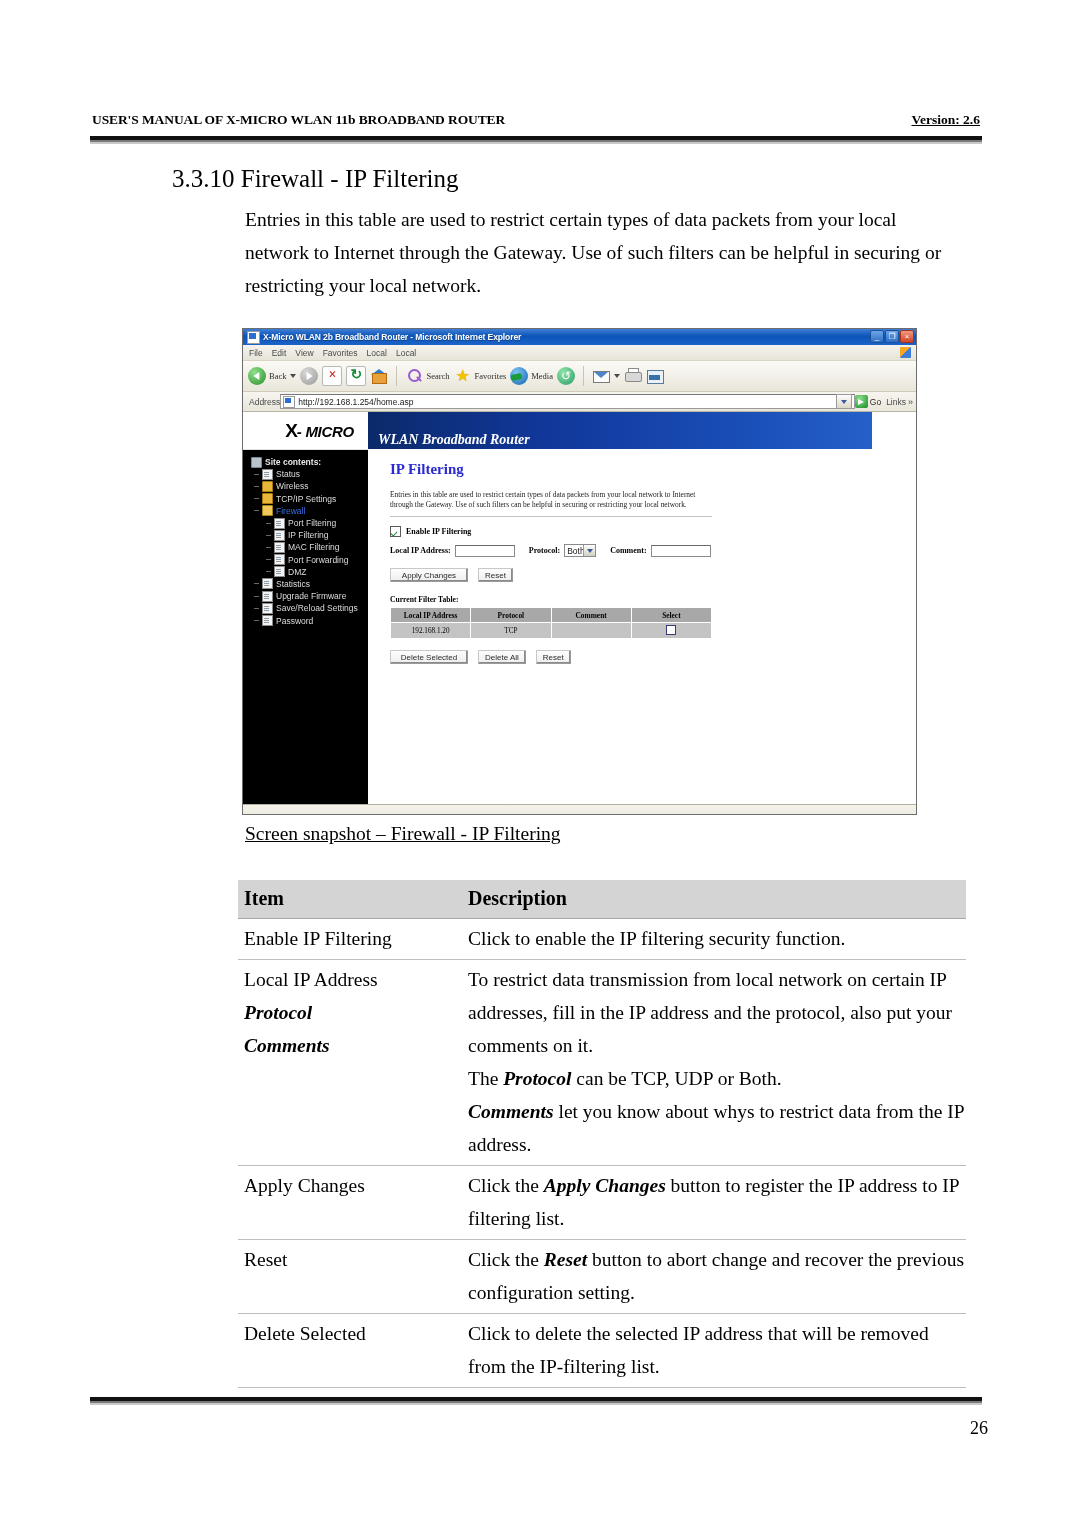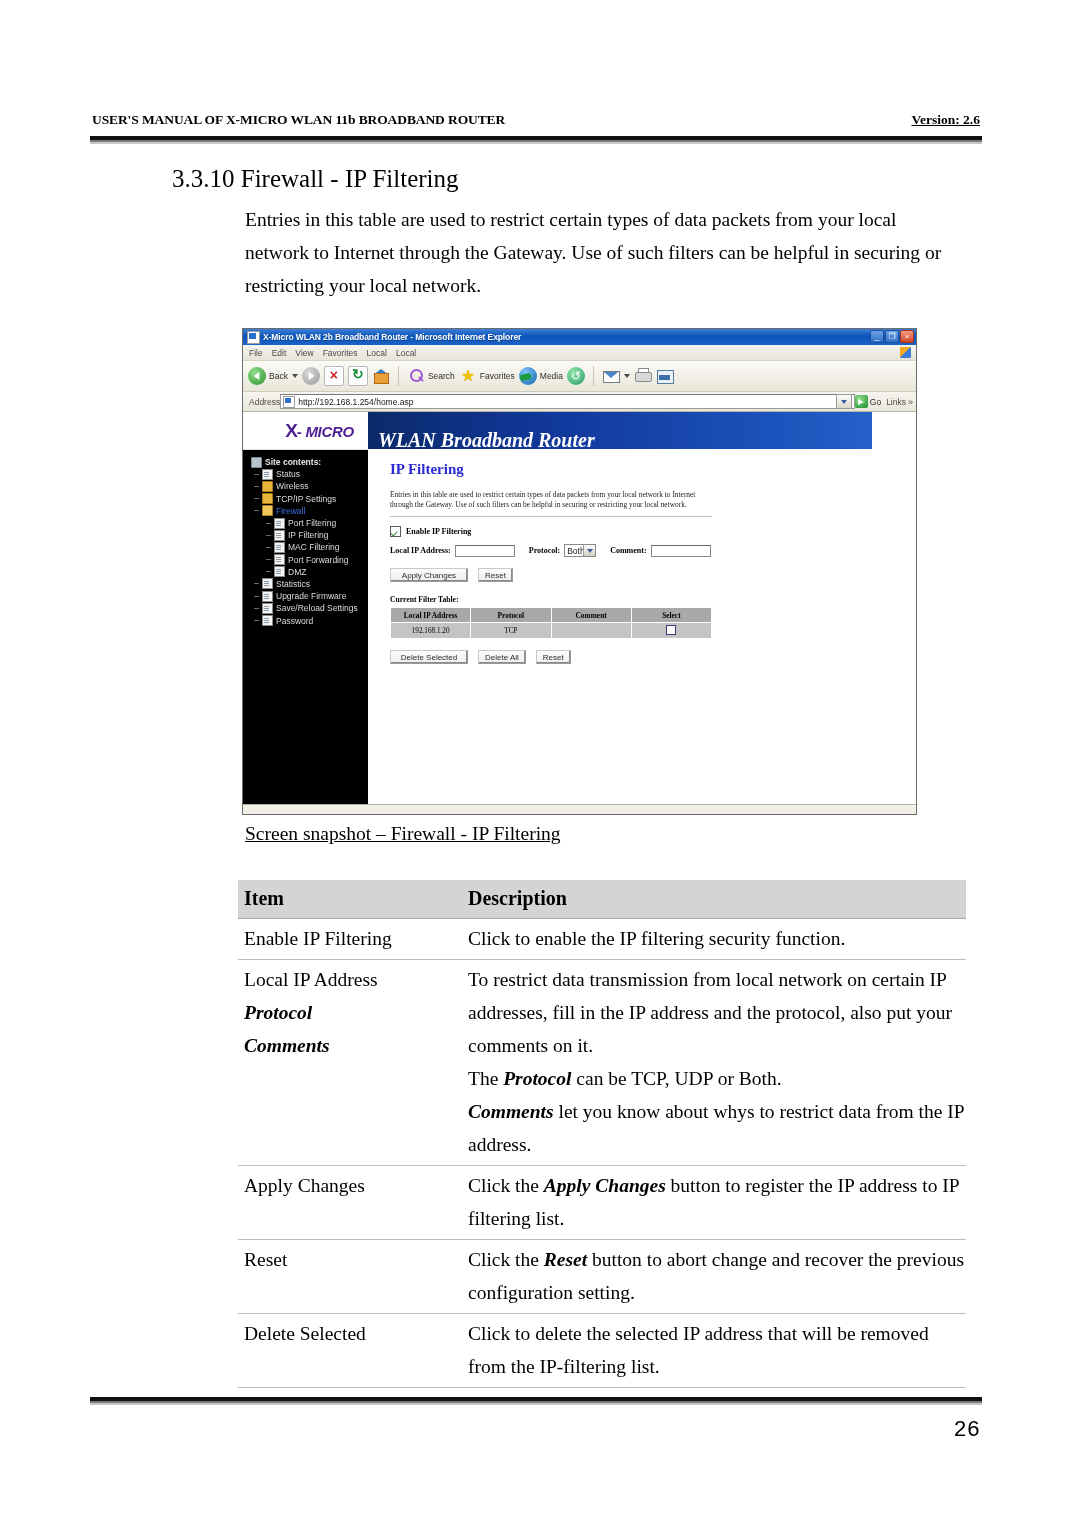--- a/index.html
+++ b/index.html
@@ -191,20 +191,21 @@
 
   
   .b-toolbar {
     height: 30px;
     background: linear-gradient(to bottom,#fbfaf6,#e9e6da);
     border-bottom: 1px solid #cfcbbb;
     display: flex;
     align-items: center;
     padding-left: 5px;
     gap: 4px;
+    font-family: Liberation Serif, serif;
   }
   .tb-item { display: flex; align-items: center; gap: 3px; }
   .tb-label { font-size: 8.5px; color: #2d2d2d; }
   .tb-sep {
     width: 1px; height: 20px;
     background: #c8c4b4;
     margin: 0 4px;
   }
   .ico {
     width: 18px; height: 18px;
@@ -417,21 +418,21 @@
     display: flex;
     align-items: center;
     justify-content: center;
     border-bottom: 1px solid #e0e0e0;
   }
   .logo-text {
     font-family: "Liberation Sans", sans-serif;
     font-weight: bold;
     font-style: italic;
     font-size: 15px;
-    color: #4c1d95;
+    color: #000000;
     letter-spacing: -0.3px;
     white-space: nowrap;
     margin-left: 28px;
   }
   .logo-text .xmark {
     font-size: 19px;
     font-style: normal;
     letter-spacing: -1px;
   }
   .tree {
@@ -505,21 +506,21 @@
     align-items: center;
     padding-left: 10px;
     width: 92%;
     box-sizing: border-box;
   }
   .wlan-banner-text {
     color: #ffffff;
     font-family: "Liberation Serif", serif;
     font-weight: bold;
     font-style: italic;
-    font-size: 20px;
+    font-size: 14px;
     letter-spacing: 0px;
     margin-top: 19px;
   }
   .panel {
     padding: 12px 16px 0 22px;
   }
   .panel-h1 {
     font-family: "Liberation Serif", serif;
     font-weight: bold;
     font-size: 15px;
@@ -755,24 +756,24 @@
     width: 100%; height: 2px;
     background: #7a7a7a;
   }
   .footer-rule .bar-light {
     position: absolute; left: 0; top: 6px;
     width: 100%; height: 2px;
     background: #c9c9c9;
   }
   .page-number {
     position: absolute;
-    right: 100px;
+    right: 92px;
     top: 1418px;
-    font-family: Liberation Mono, monospace;
-    font-size: 22px;
+    font-family: Liberation Serif, serif;
+    font-size: 18px;
   }
 </style>
 </head>
 <body>
 
 <div class="page">
 
   <div class="doc-header">
     <div class="doc-header-left">USER'S MANUAL OF X-MICRO WLAN 11b BROADBAND ROUTER</div>
     <div class="doc-header-right">Version: 2.6</div>

